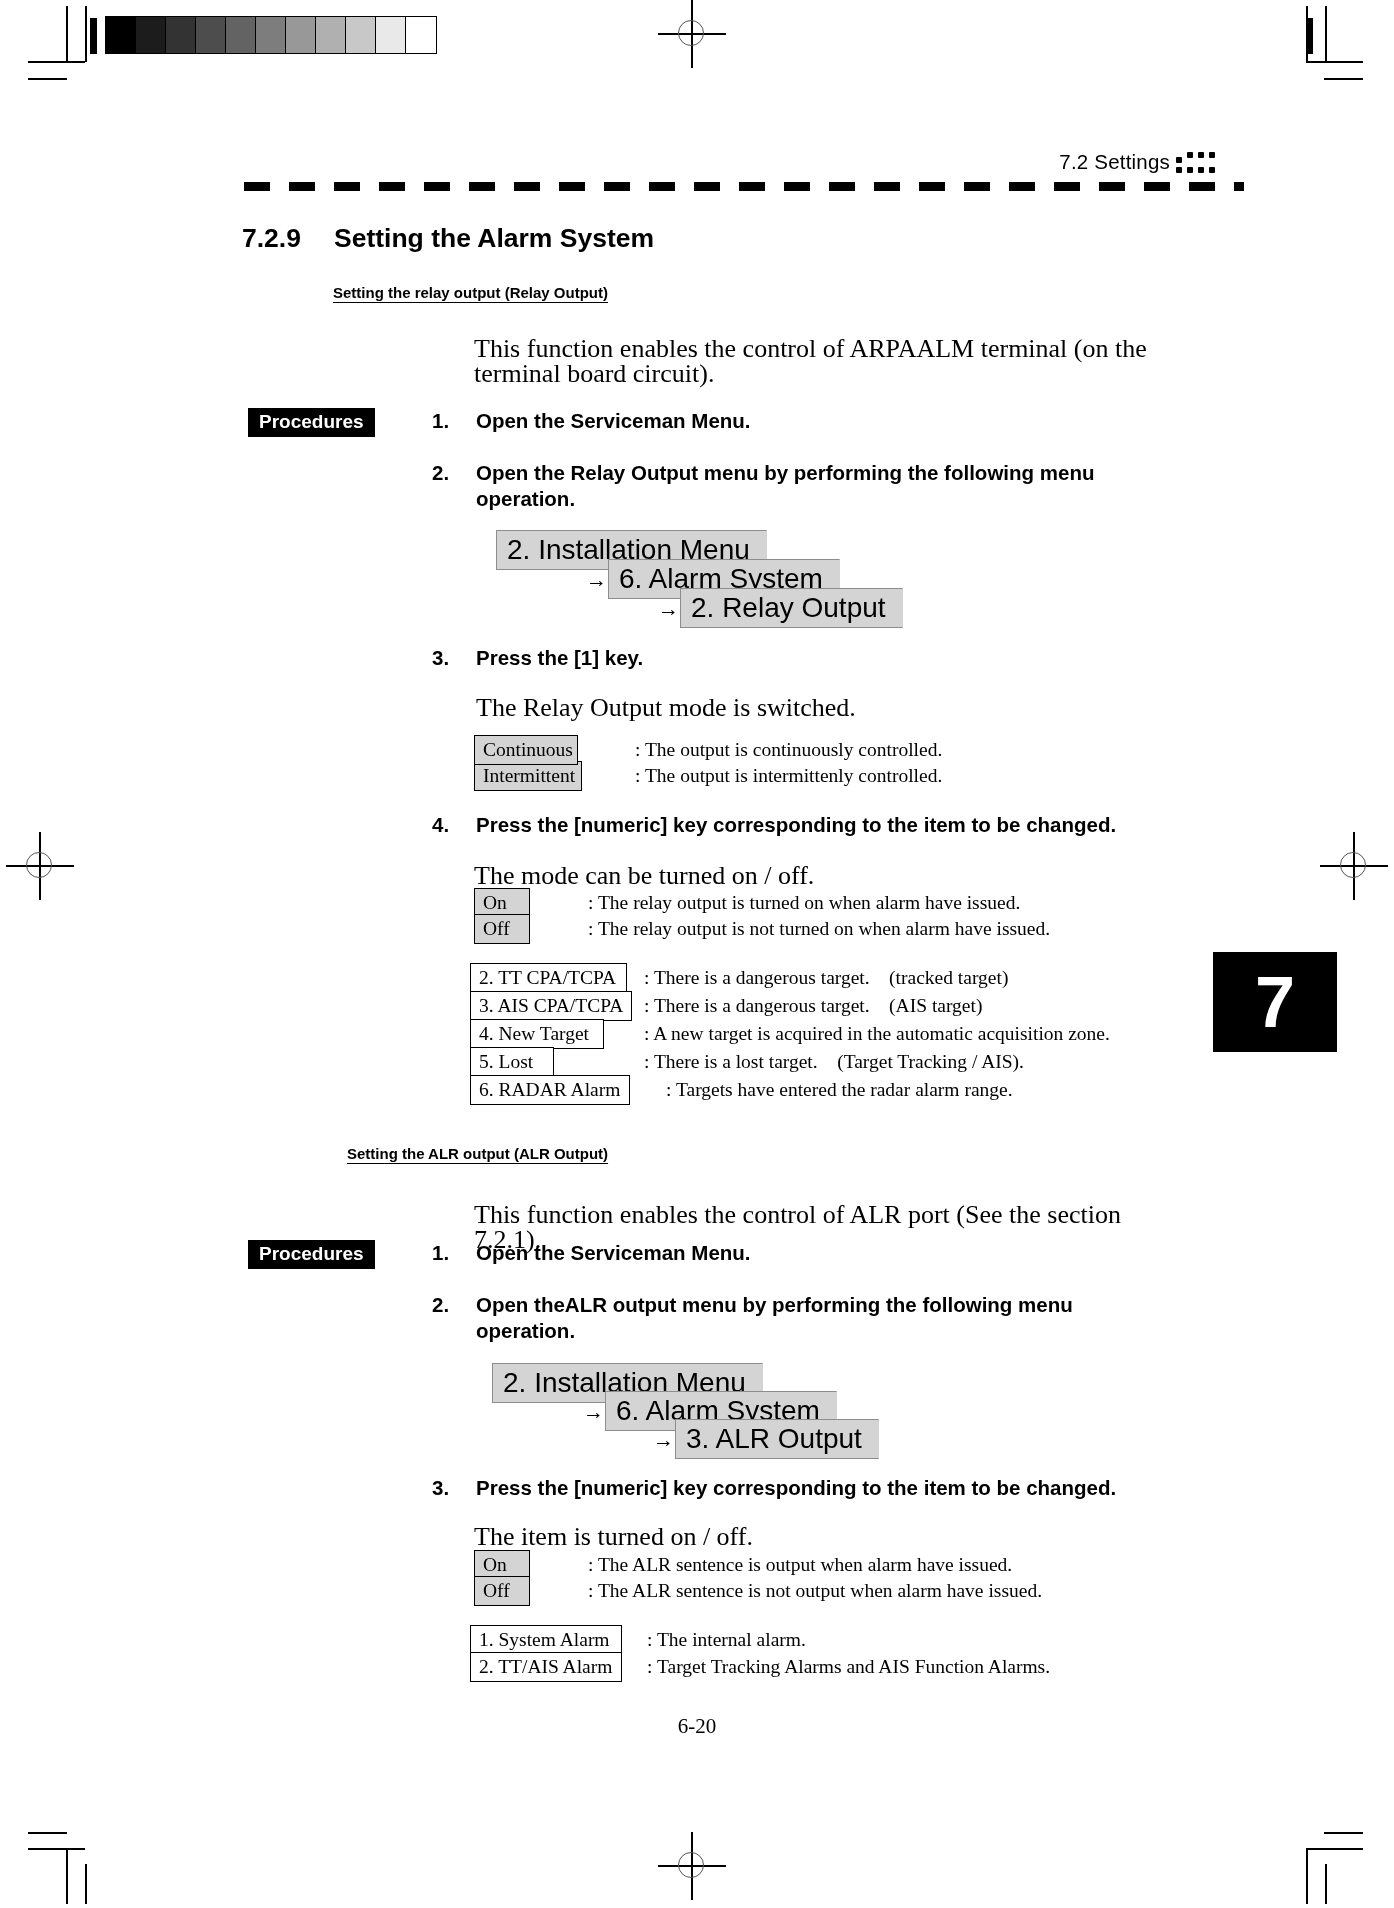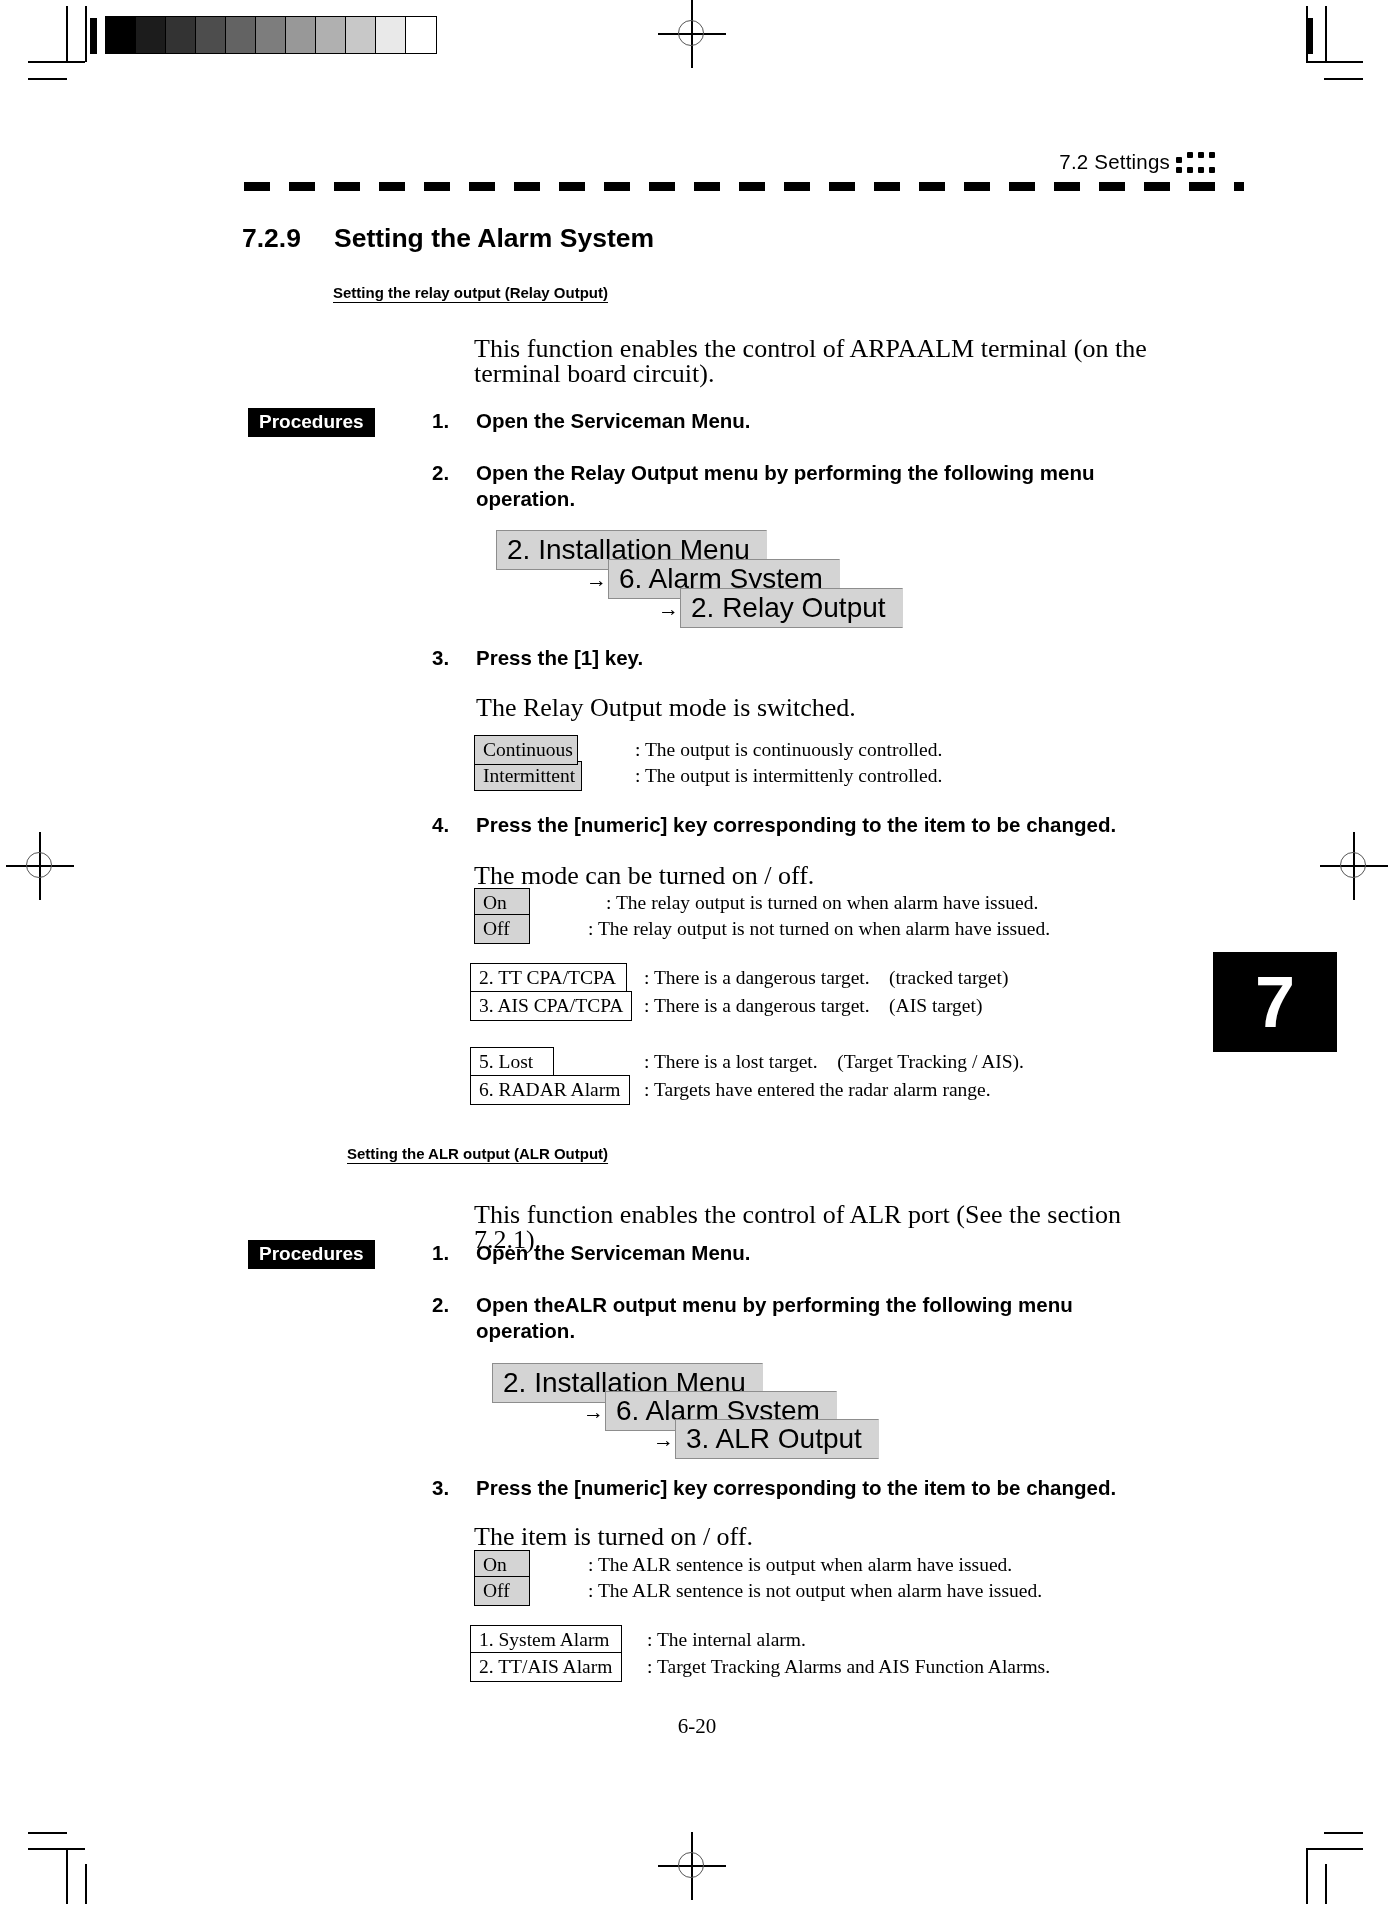--- a/index.html
+++ b/index.html
@@ -389,40 +389,44 @@
 
   <div class="step" style="left:476px; top:812px;">
     <span class="n">4.</span>
     <span>Press the [numeric] key corresponding to the item to be changed.</span>
   </div>
 
   <div class="body-text" style="left:474px; top:863px;">The mode can be turned on / off.</div>
 
   <div class="opt-row" style="left:474px; top:888px;">
     <span class="opt-box gray" style="width:56px;">On</span>
-    <span class="opt-desc" style="margin-left:76px;text-align:right;">: The relay output is turned on when alarm have issued.</span>
+    <span class="opt-desc" style="margin-left:58px;text-align:right;">: The relay output is turned on when alarm have issued.</span>
   </div>
   <div class="opt-row" style="left:474px; top:914px;">
     <span class="opt-box gray" style="width:56px;">Off</span>
     <span class="opt-desc" style="margin-left:58px;">: The relay output is not turned on when alarm have issued.</span>
   </div>
 
   <div class="opt-row" style="left:470px; top:963px;">
     <span class="opt-box white" style="width:157px;">2. TT CPA/TCPA</span>
     <span class="opt-desc" style="margin-left:17px;">: There is a dangerous target.    (tracked target)</span>
   </div>
   <div class="opt-row" style="left:470px; top:991px;">
     <span class="opt-box white" style="width:162px;">3. AIS CPA/TCPA</span>
     <span class="opt-desc" style="margin-left:12px;">: There is a dangerous target.    (AIS target)</span>
   </div>
+  <div class="opt-row" style="left:470px; top:1019px;">
+    <span class="opt-box white" style="width:134px;">4. New Target</span>
+    <span class="opt-desc" style="margin-left:40px;">: A new target is acquired in the automatic acquisition zone.</span>
+  </div>
   <div class="opt-row" style="left:470px; top:1047px;">
     <span class="opt-box white" style="width:84px;">5. Lost</span>
     <span class="opt-desc" style="margin-left:90px;text-align:center;">: There is a lost target.    (Target Tracking / AIS).</span>
   </div>
-  <div class="opt-row" style="left:470px; top:1075px;">
+  <div class="opt-row" style="left:470px; top:1075px;gap:22px;">
     <span class="opt-box white" style="width:160px;">6. RADAR Alarm</span>
     <span class="opt-desc" style="margin-left:14px;">: Targets have entered the radar alarm range.</span>
   </div>
 
   <div class="h4" style="left:347px; top:1145px;">Setting the ALR output (ALR Output)</div>
 
   <div class="body-text" style="left:474px; top:1202px; width:700px;">This function enables the control of ALR port (See the section 7.2.1).</div>
 
   <div class="procedures-badge" style="left:248px; top:1240px;">Procedures</div>
 

